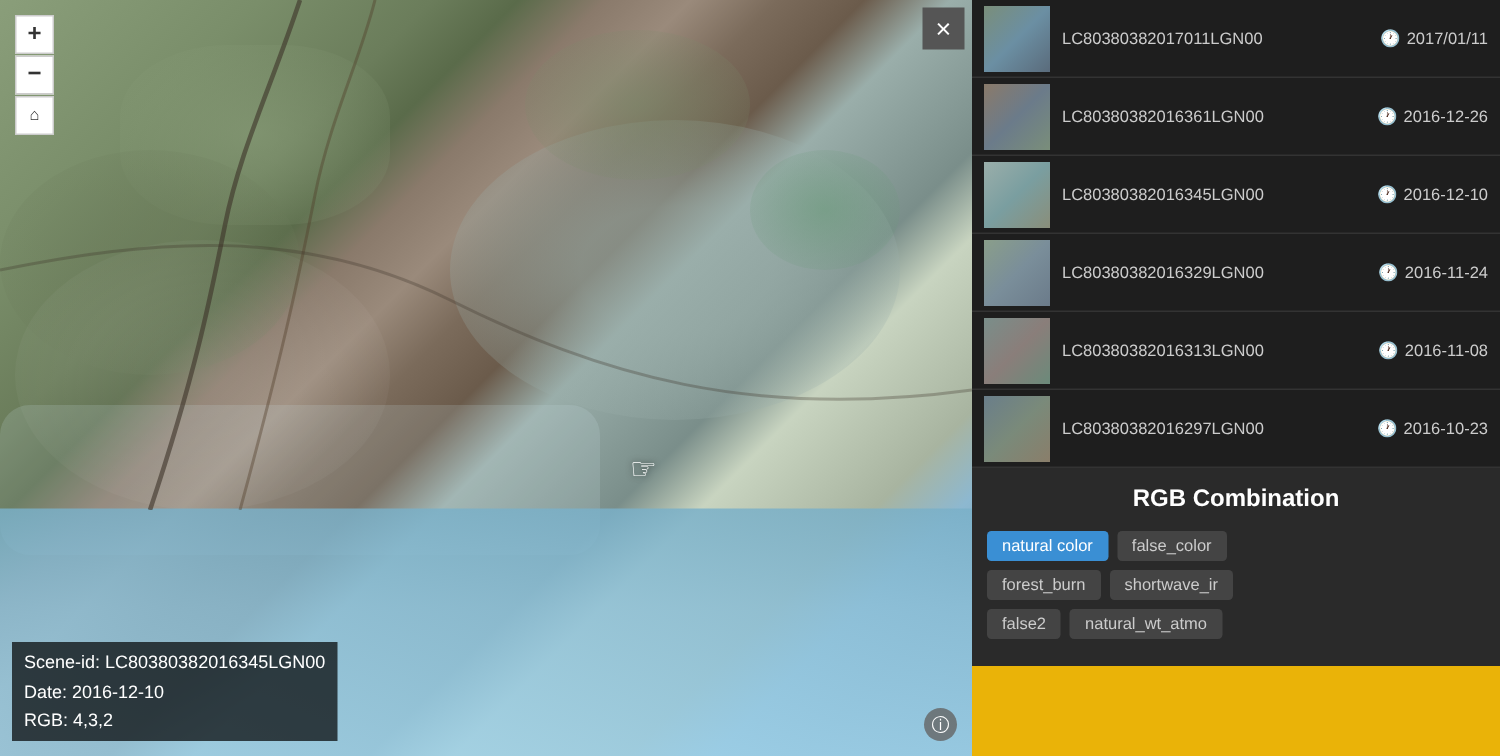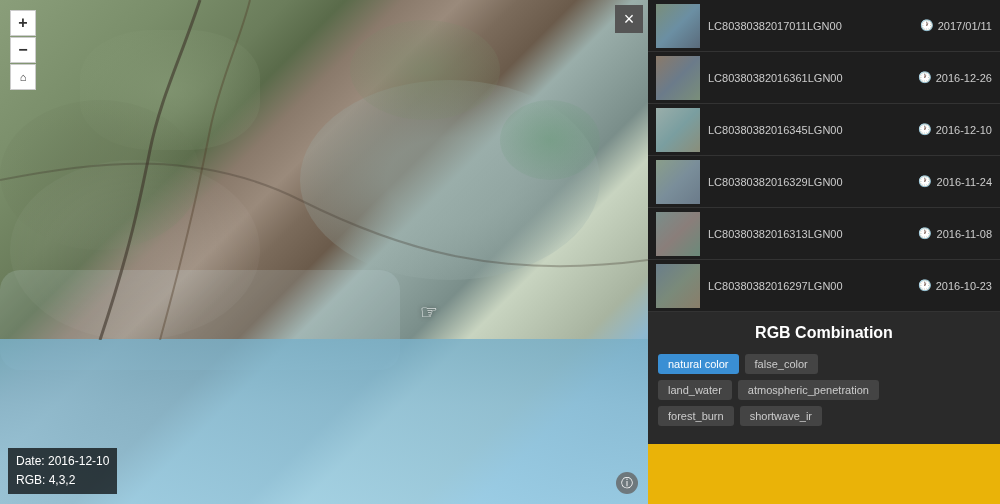--- a/index.html
+++ b/index.html
@@ -216,20 +216,21 @@
 
   <div id="map-controls">
     <button class="map-control-btn">+</button>
     <button class="map-control-btn">−</button>
     <button class="map-control-btn" style="font-size:11px;">⌂</button>
   </div>
 
   <div id="close-btn">×</div>
 
   <div id="scene-info">
+    <div>Scene-id: LC80380382016345LGN00</div>
     <div>Date: 2016-12-10</div>
     <div>RGB: 4,3,2</div>
   </div>
 
   <div id="info-btn">ⓘ</div>
 
   <div id="cursor-overlay">☞</div>
 </div>
 
 <div id="right-panel">
@@ -310,23 +311,23 @@
     </div>
 
   <div id="rgb-section">
     <div id="rgb-title">RGB Combination</div>
     <div id="tag-container">
         <div class="tag-row">
           <div class="tag active">natural color</div>
           <div class="tag">false_color</div>
         </div>
         <div class="tag-row">
-          <div class="tag">land_water</div>
-          <div class="tag">atmospheric_penetration</div>
-        </div>
-        <div class="tag-row">
           <div class="tag">forest_burn</div>
           <div class="tag">shortwave_ir</div>
         </div>
+        <div class="tag-row">
+          <div class="tag">false2</div>
+          <div class="tag">natural_wt_atmo</div>
+        </div>
       </div>
   </div>
 
 </div>
 
 </body></html>

